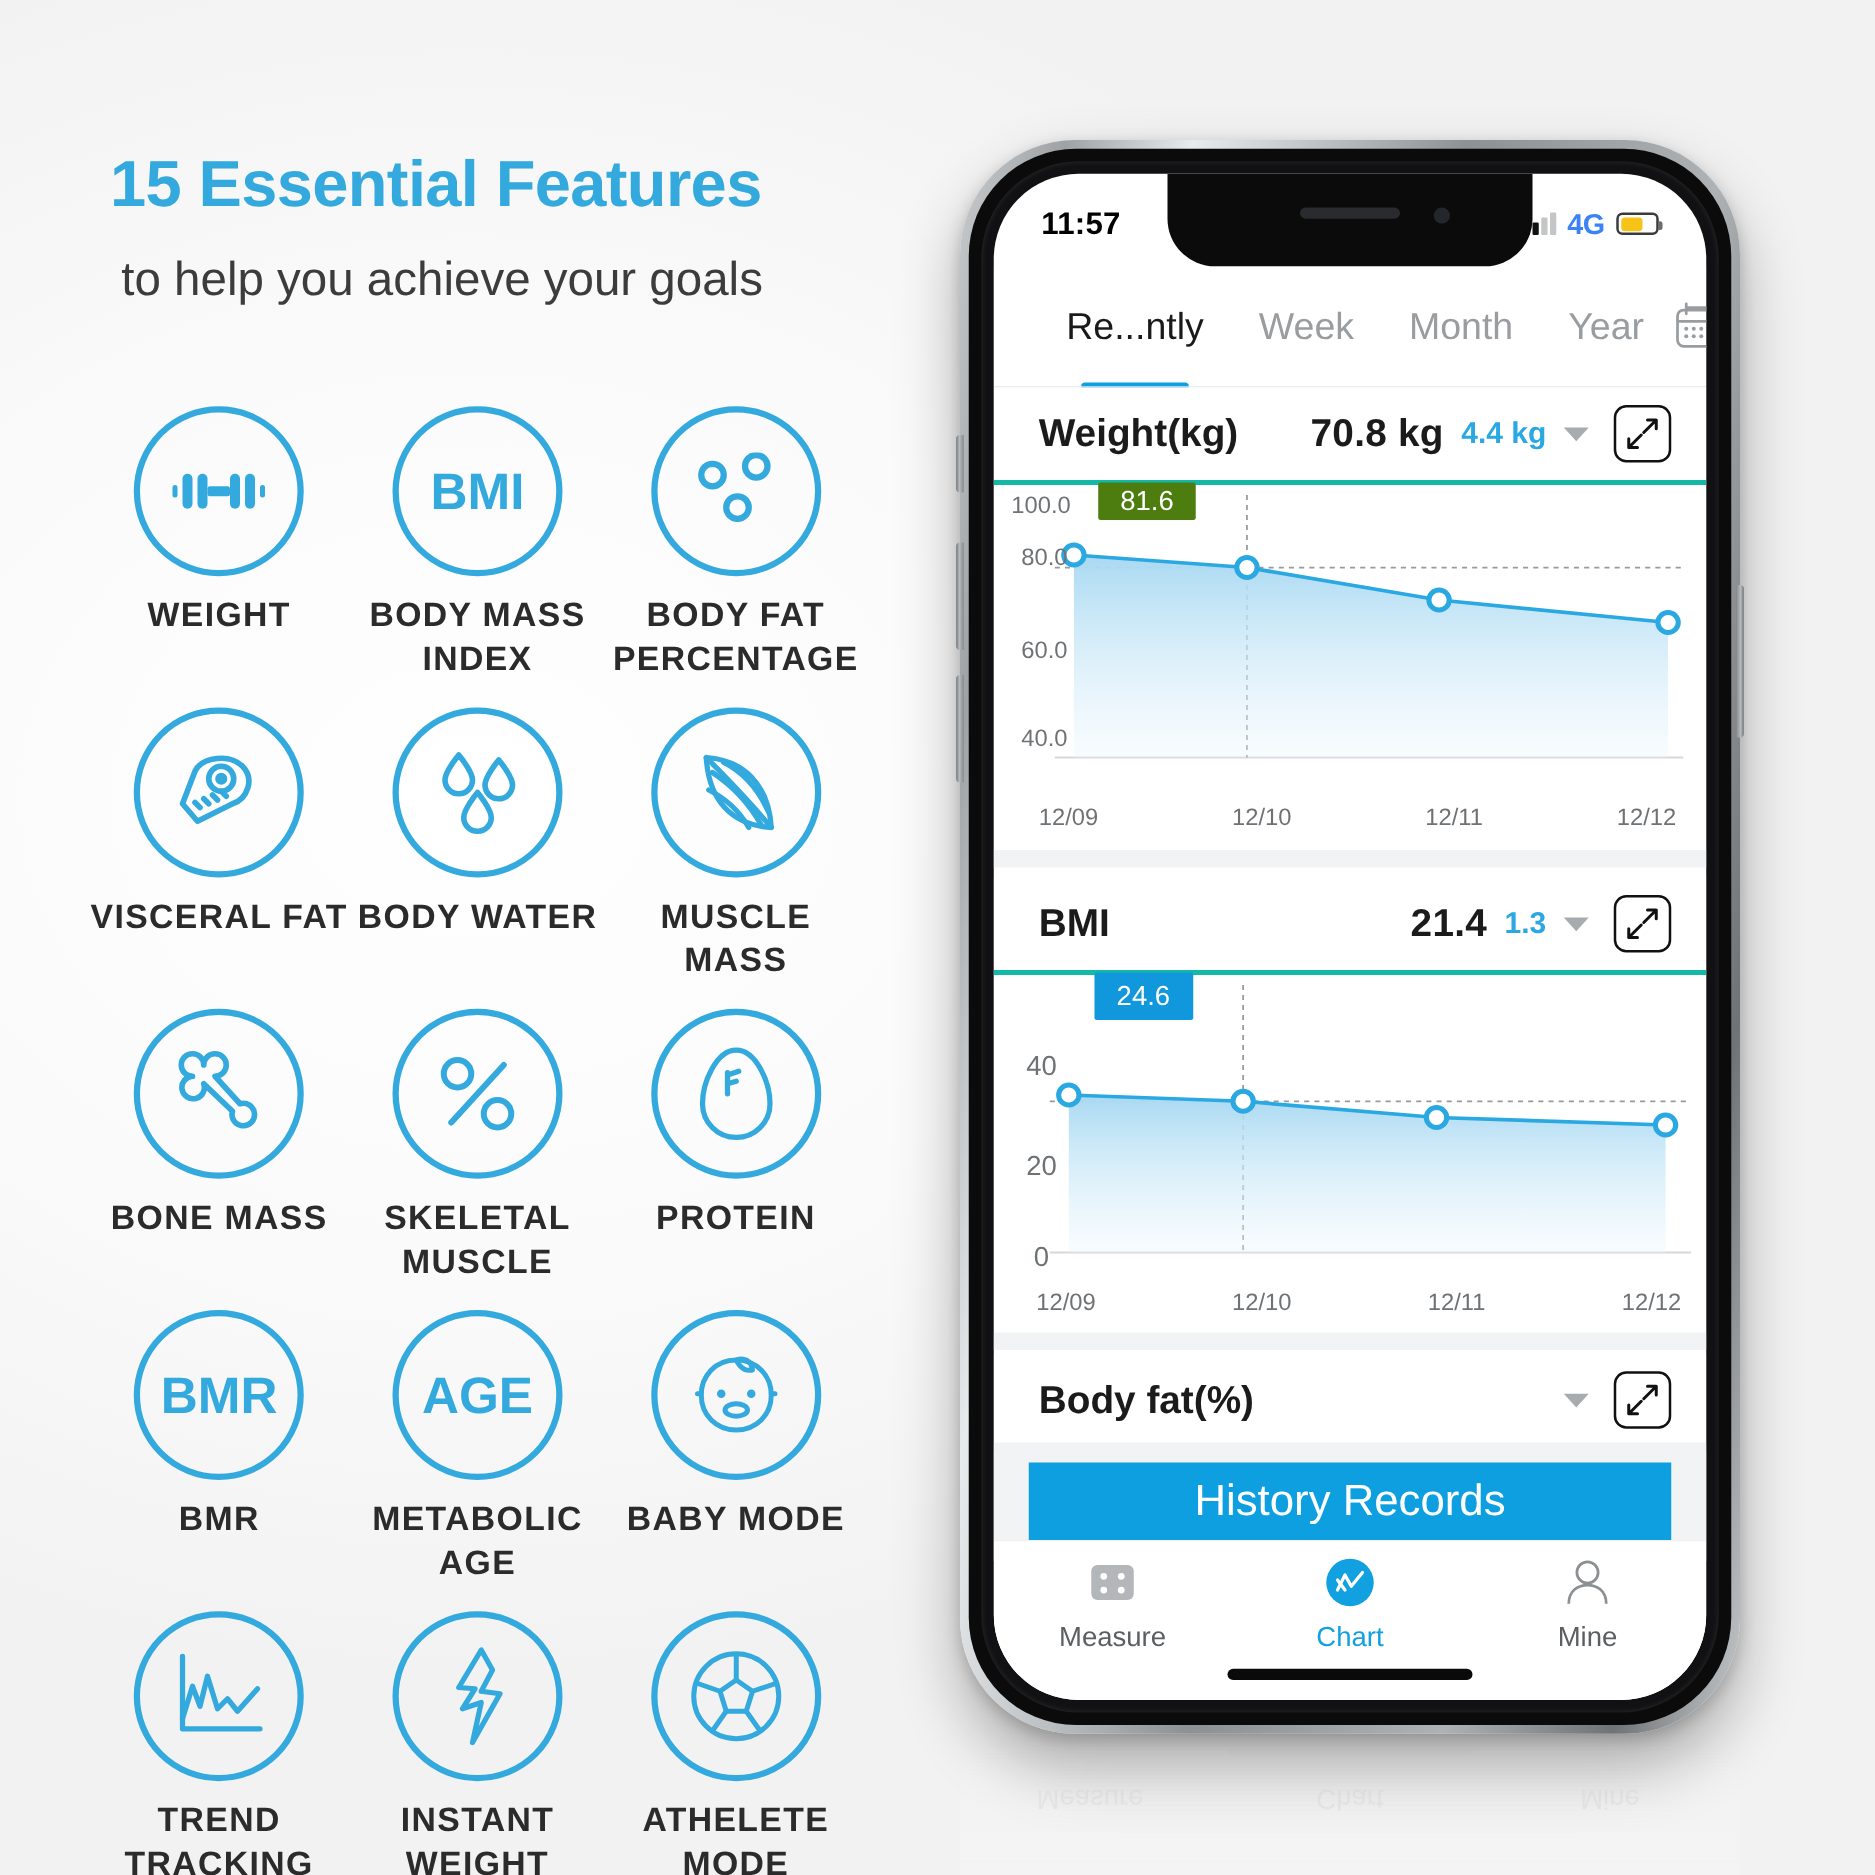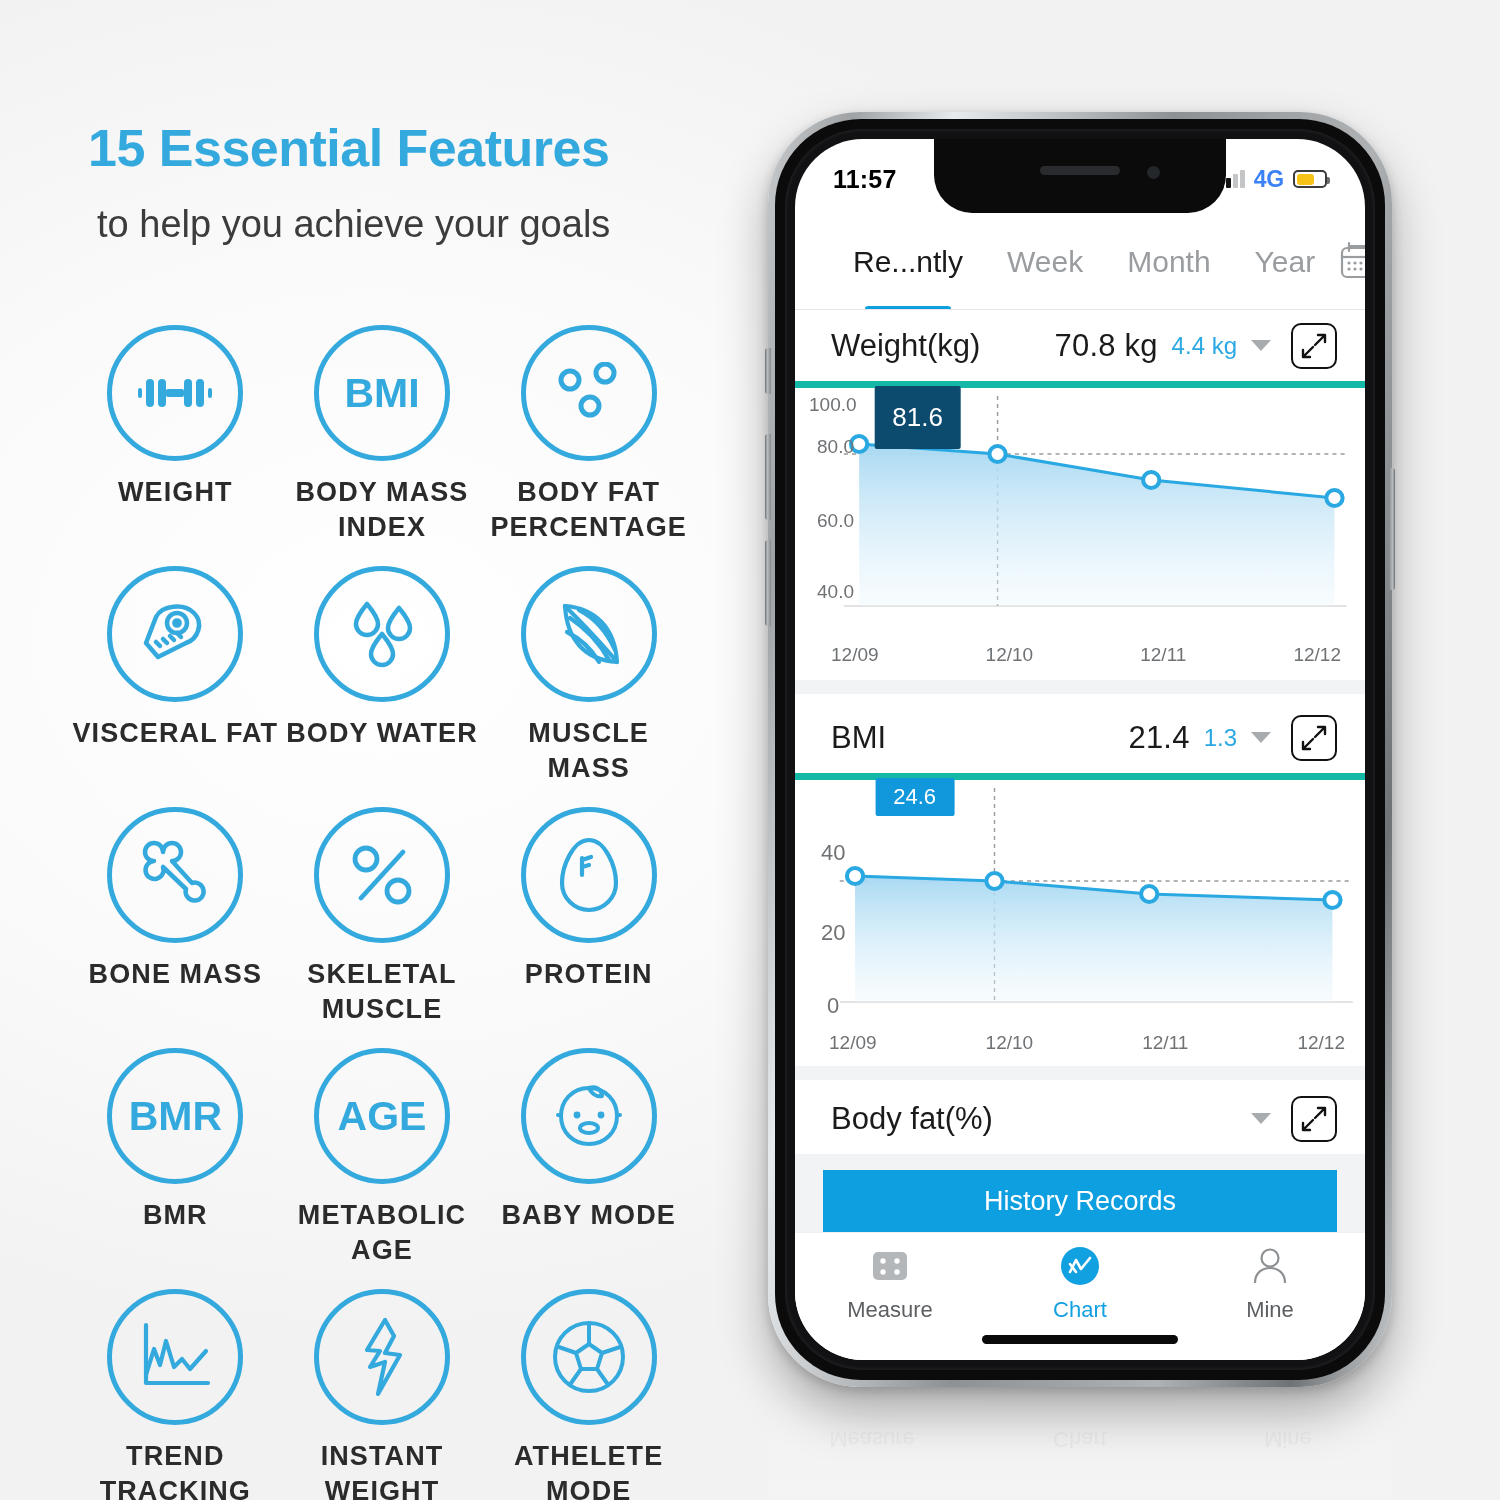--- a/index.html
+++ b/index.html
@@ -125,41 +125,42 @@
     position:absolute;left:50%;transform:translateX(-50%);bottom:-34px;
     width:86px;height:7px;background:#0d9fe0;border-radius:3px;
   }
   .cal-btn{width:52px;height:52px;display:flex;align-items:center;justify-content:center;margin-right:4px;}
   .tabsep{position:absolute;top:170px;left:0;right:0;height:1px;background:#e6e6e6;}
 
   
   .card{background:#fff;}
   .card-head{
     height:78px;display:flex;align-items:center;padding:0 28px 0 36px;box-sizing:border-box;
-    border-bottom:7px solid #14b8a6;
+    border-bottom:4px solid #14b8a6;
+    font-weight:bold;
   }
   .card-title{font-size:31px;color:#1b1b1b;flex:1;}
   .card-val{font-size:31px;color:#1b1b1b;letter-spacing:.2px;}
   .card-delta{font-size:24px;color:#2aa8e2;margin-left:14px;}
   .caret{
     width:0;height:0;border-left:10px solid transparent;border-right:10px solid transparent;
     border-top:11px solid #a9acaf;margin-left:14px;
   }
   .expand{
     width:46px;height:46px;border:2.5px solid #111;border-radius:10px;margin-left:20px;
     display:flex;align-items:center;justify-content:center;box-sizing:border-box;
   }
   .chart-area{position:relative;width:100%;}
   .chart-area svg{display:block;width:100%;height:100%;}
   .gapbar{height:14px;background:#f2f3f4;}
 
   
   .histwrap{padding:0 28px;background:#f2f3f4;}
   .histbtn{
-    height:62px;background:#0d9fe0;color:#fff;font-size:27px;
+    height:62px;background:#0d9fe0;color:#fff;font-size:35px;
     display:flex;align-items:center;justify-content:center;
   }
   
   .bnav{
     position:absolute;left:0;right:0;bottom:0;height:128px;background:#fff;
     display:flex;align-items:flex-start;padding-top:12px;box-sizing:border-box;
     border-top:1px solid #f0f0f0;
   }
   .bn{flex:1;display:flex;flex-direction:column;align-items:center;gap:10px;}
   .bn-lab{font-size:22px;color:#5c5f62;}
@@ -458,21 +459,21 @@
             <circle cx="530" cy="110" r="8" fill="#fff" stroke="#2aa8e2" stroke-width="4"></circle>
           </svg>
 
           <div style="position:absolute;left:0;top:0;width:100%;height:100%;pointer-events:none;font-size:19px;color:#6f7275;">
             <span style="position:absolute;left:14px;top:2.5%;">100.0</span>
             <span style="position:absolute;left:22px;top:19%;">80.0</span>
             <span style="position:absolute;left:22px;top:48%;">60.0</span>
             <span style="position:absolute;left:22px;top:76%;">40.0</span>
           </div>
 
-          <div style="position:absolute;left:21.5%;top:-2px;transform:translateX(-50%);background:#0c4a6e;color:#fff;font-size:26px;padding:16px 18px;border-radius:2px;">
+          <div style="position:absolute;left:21.5%;top:-2px;transform:translateX(-50%);background:#4d7c0f;color:#fff;font-size:22px;padding:2px 18px;border-radius:2px;">
             <span>81.6</span>
           </div>
         </div>
 
         <div style="display:flex;justify-content:space-between;padding:2px 24px 14px 36px;font-size:19px;color:#6f7275;">
           <span>12/09</span>
           <span>12/10</span>
           <span>12/11</span>
           <span>12/12</span>
         </div>

